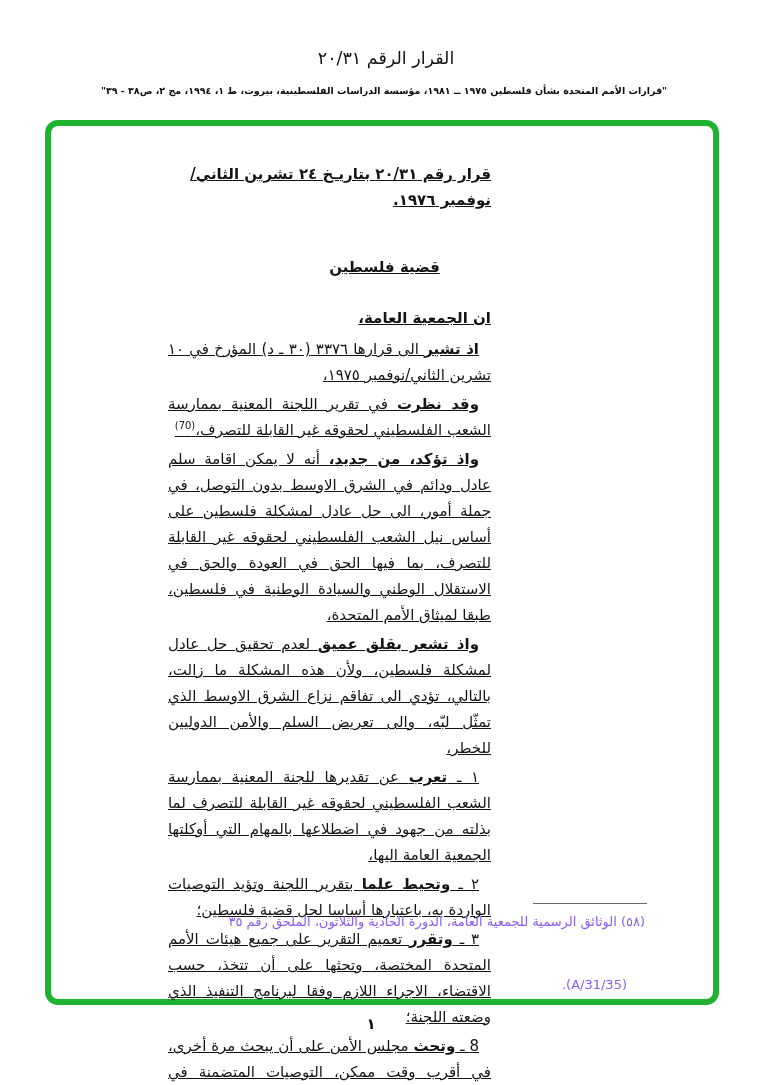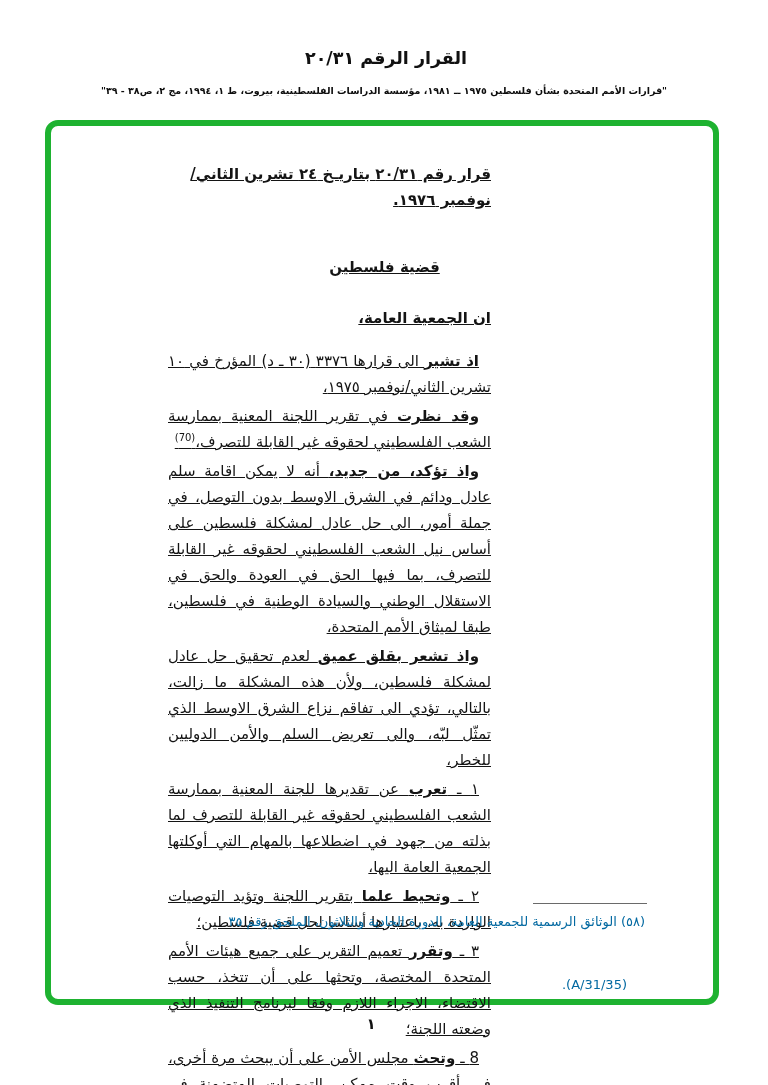--- a/index.html
+++ b/index.html
@@ -4,21 +4,21 @@
 <style>
   html,body{margin:0;padding:0;}
   body{
     width:768px;height:1085px;position:relative;background:#ffffff;
     font-family:"DejaVu Sans",sans-serif;color:#111;
     overflow:hidden;
   }
   .page-title{
     position:absolute;top:48px;left:4px;right:0;
     direction:rtl;text-align:center;
-    font-size:17.5px;font-weight:bold;letter-spacing:0.5px;
+    font-size:17.5px;font-weight:normal;letter-spacing:0.5px;
   }
   .source-line{
     position:absolute;top:85px;left:30px;right:30px;
     direction:rtl;text-align:center;white-space:nowrap;
     font-size:9.5px;font-weight:bold;color:#0d0d0d;
   }
   .green-box{
     position:absolute;left:45px;top:120px;width:674px;height:885px;
     border:6px solid #1eb230;border-radius:13px;box-sizing:border-box;
     background:#ffffff;
@@ -28,33 +28,33 @@
     box-sizing:border-box;
     padding:32px 121px 0 123px;
     direction:rtl;text-align:justify;
     font-size:15px;line-height:26px;color:#141414;text-decoration:underline;
   }
   .res-line{margin:0 0 0 0;font-weight:bold;text-align:right;}
   .section-heading{
     font-weight:bold;text-align:center;
     margin:41px 0 25px 0;padding-left:110px;
   }
-  .opening{font-weight:bold;margin:0 0 17px 0;}
+  .opening{font-weight:bold;margin:0 0 5px 0;}
   .para{margin:0 0 3px 0;text-indent:12px;}
   .para .lead{font-weight:bold;}
   .para .num{font-weight:normal;}
   .noteref{font-size:10px;vertical-align:super;line-height:0;}
   .footnote-rule{
     position:absolute;top:903px;left:533px;width:114px;height:0;
     border-top:1.5px solid #6a6a6a;
   }
   .footnote{
     position:absolute;top:908px;right:123px;
     direction:rtl;text-align:right;white-space:nowrap;
-    font-size:13px;line-height:27px;color:#0369a1;
+    font-size:13px;line-height:27px;color:#8b5cf6;
   }
   .footnote .ref-line{
     display:block;text-align:right;padding-left:0;padding-right:18px;
     white-space:normal;
     margin-top:36px;
   }
   .page-number{
     position:absolute;top:1015px;left:0;right:26px;text-align:center;
     font-size:15px;font-weight:bold;
   }

